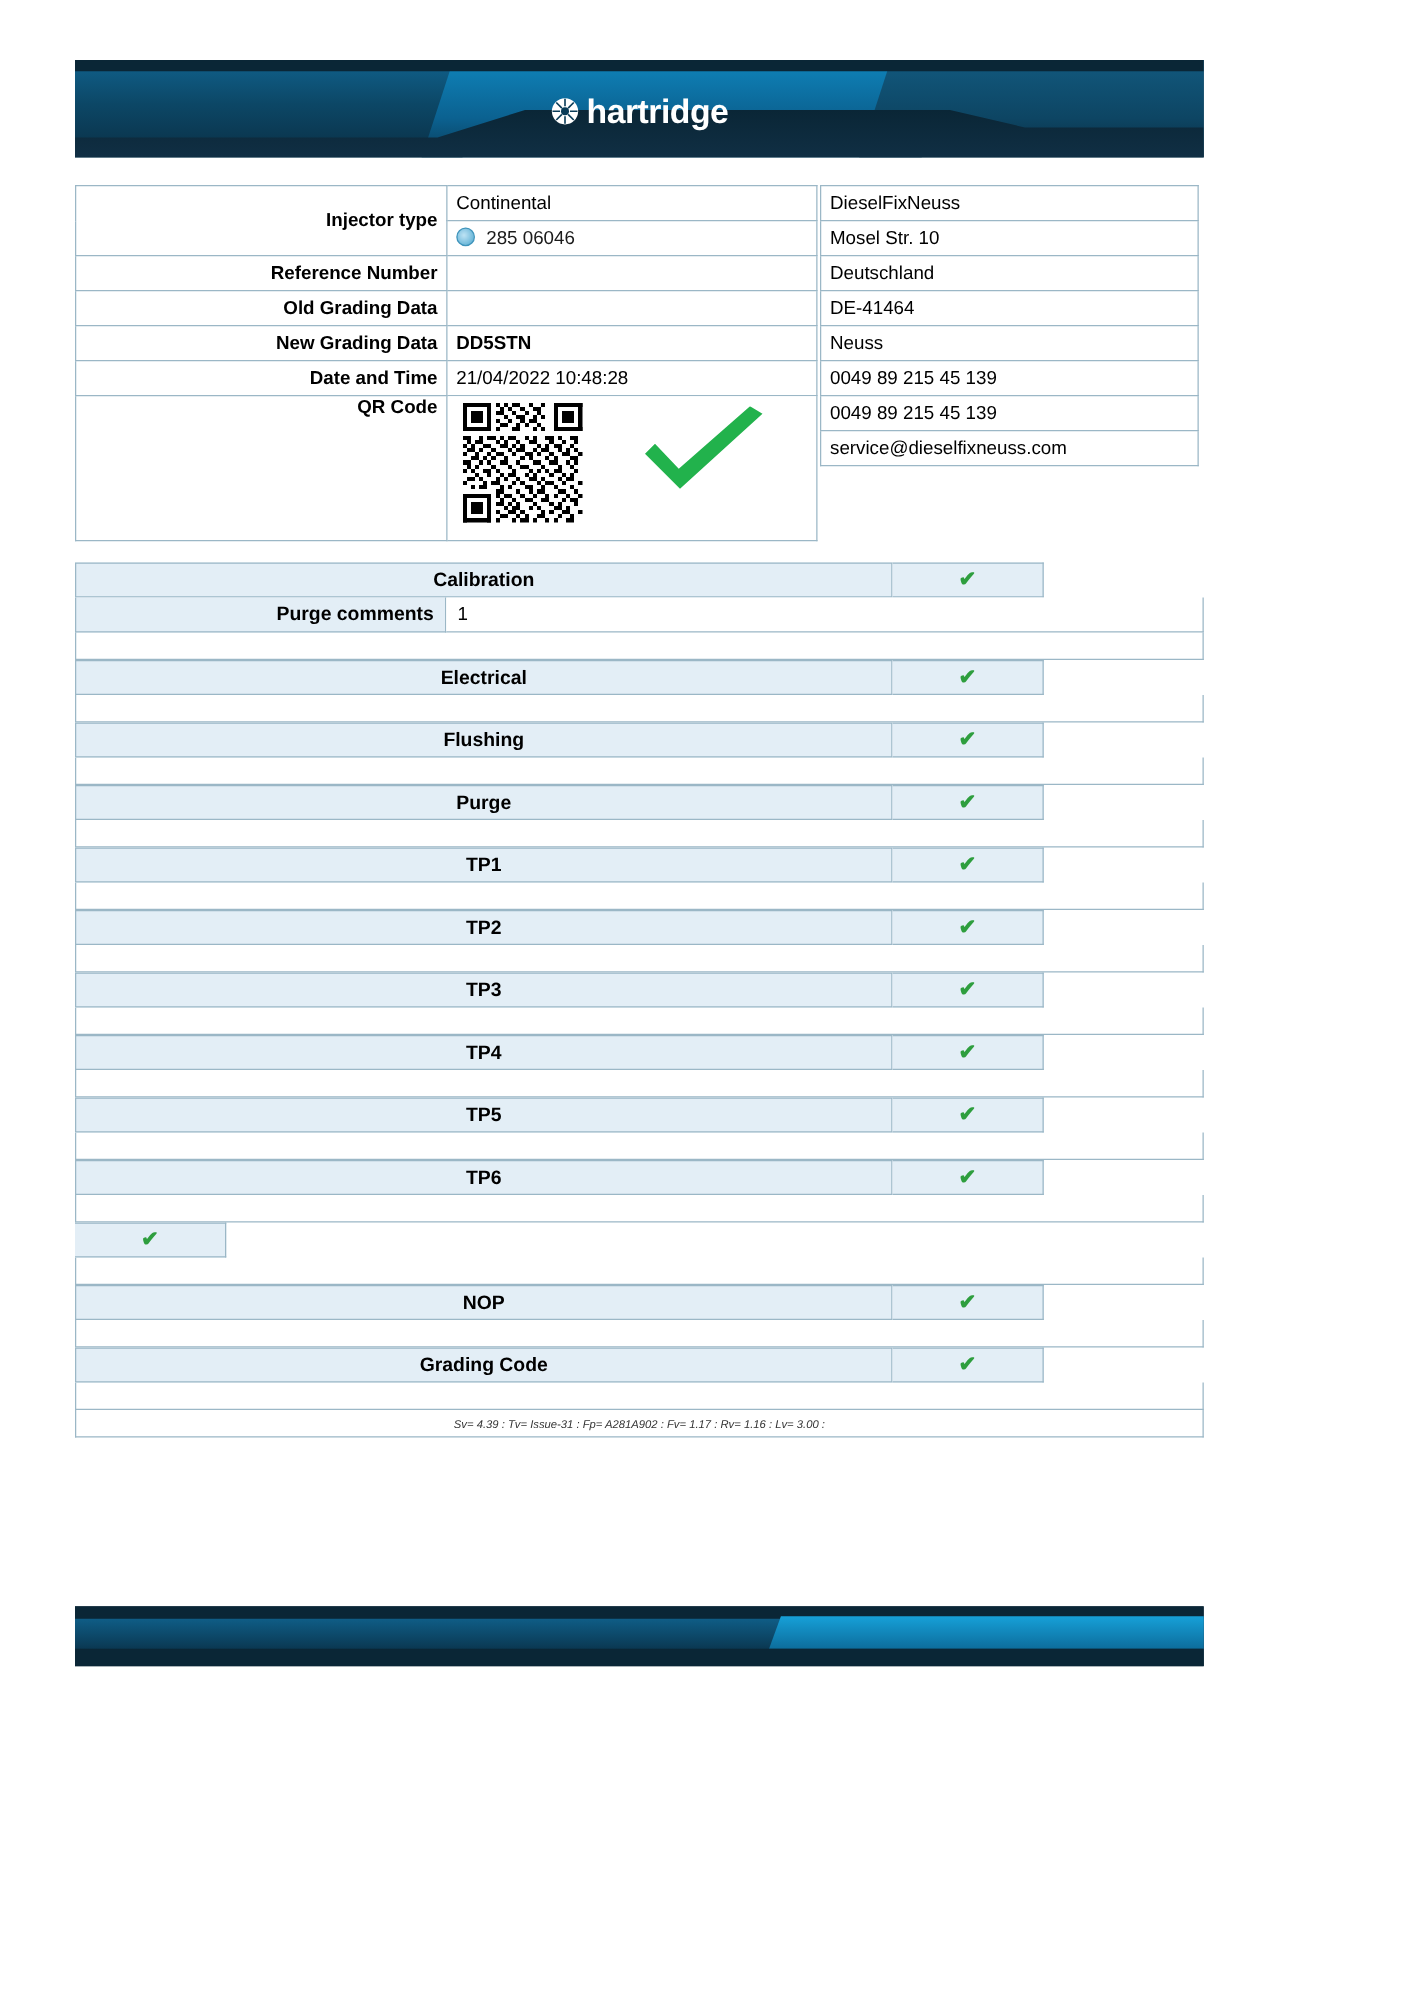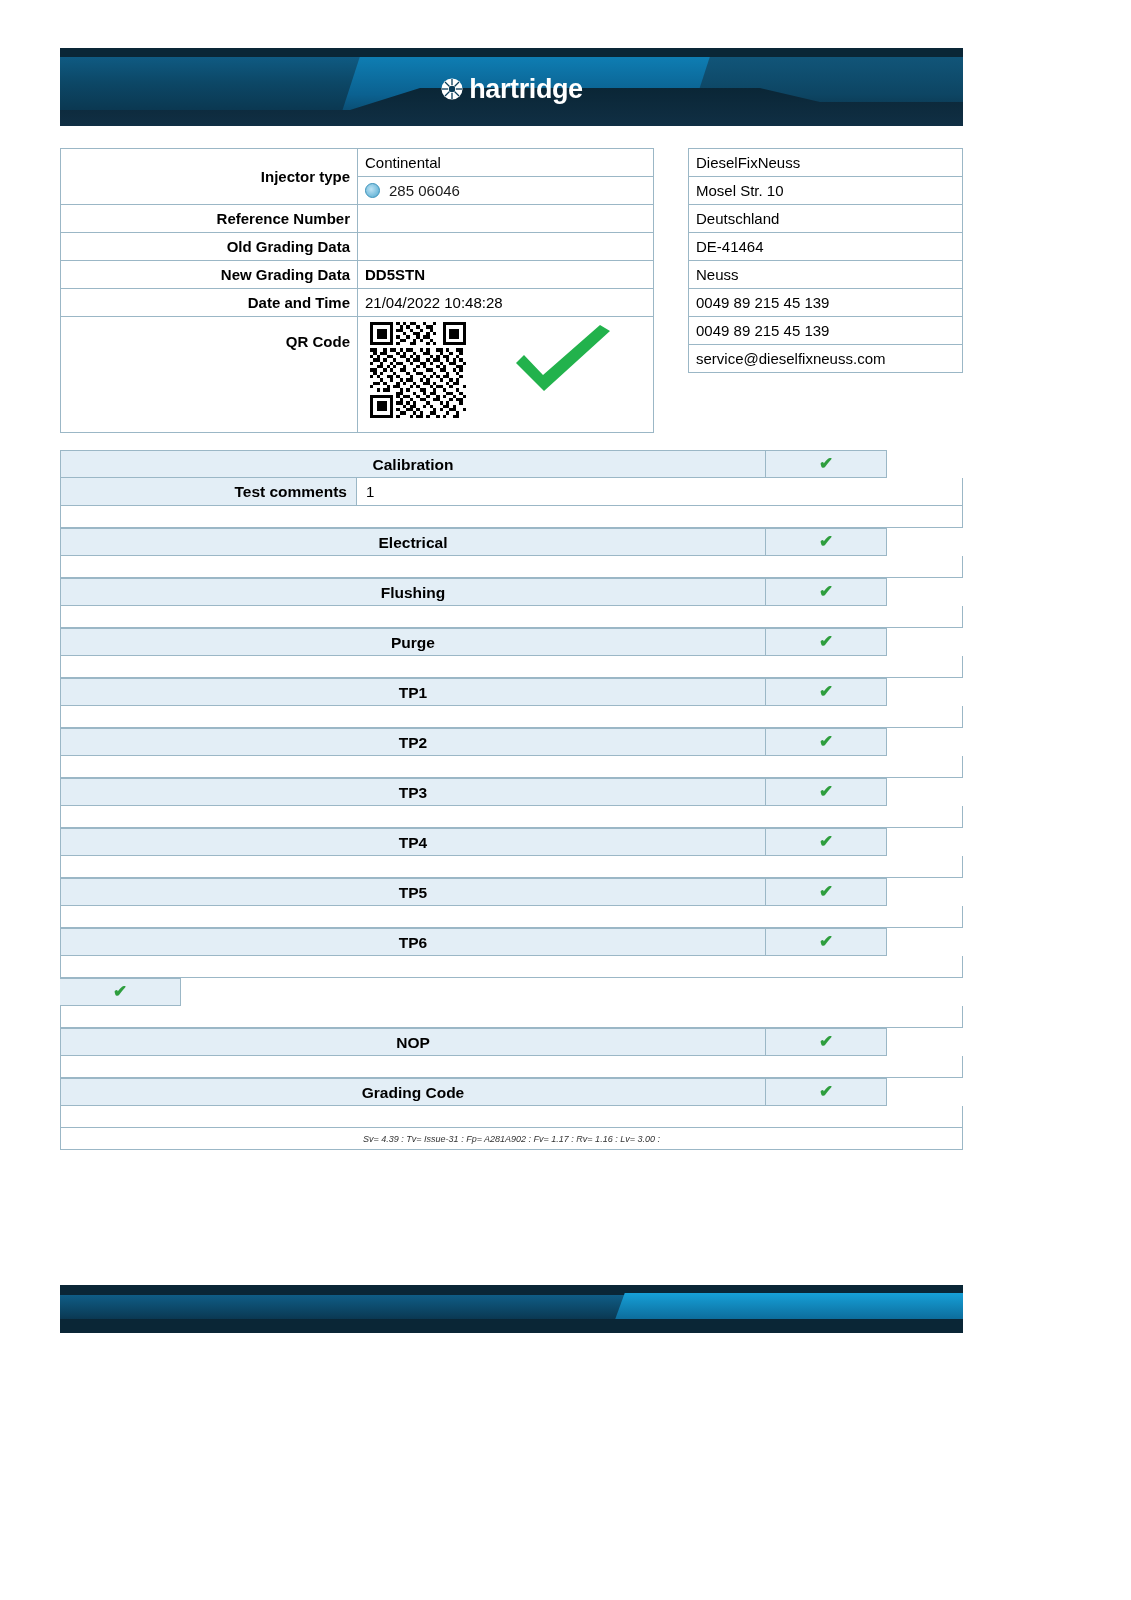--- a/index.html
+++ b/index.html
@@ -137,21 +137,21 @@
     font-size: 15.5px;
     padding-right: 9px;
   }
 
   .left-table {
     position: absolute;
     left: 0; top: 0;
   }
   .right-table {
     position: absolute;
-    left: 628px; top: 0;
+    left: 596px; top: 0;
   }
 
   .injector-id {
     color: #1b1b1b;
     font-size: 15px;
   }
   .injector-id .mark {
     display: inline-block;
     width: 13px; height: 13px;
     border-radius: 50%;
@@ -184,21 +184,21 @@
     left: 60px;
     top: 450px;
     width: 903px;
   }
   .res-row {
     display: flex;
     align-items: stretch;
     margin-bottom: 0;
   }
   .res-title {
-    width: 706px;
+    width: 654px;
     height: 28px;
     line-height: 28px;
     background: #e3eef6;
     border: 1px solid #9bb7c6;
     text-align: center;
     font-weight: bold;
     font-size: 15.5px;
     box-sizing: border-box;
   }
   .res-check {
@@ -324,21 +324,21 @@
       </tr>
       <tr>
         <td class="label">New Grading Data</td>
         <td class="bold-val">DD5STN</td>
       </tr>
       <tr>
         <td class="label">Date and Time</td>
         <td>21/04/2022 10:48:28</td>
       </tr>
       <tr>
-        <td class="label" style="vertical-align:top; padding-top:16px;">QR Code</td>
+        <td class="label" style="vertical-align:top; padding-top:0;">QR Code</td>
         <td class="qr-cell">
           <div class="qr-box">
             <svg width="96" height="96" viewBox="0 0 29 29" shape-rendering="crispEdges">
               <rect width="29" height="29" fill="#ffffff"></rect>
               <g fill="#000000">
                 <rect x="0" y="0" width="7" height="1"></rect>
                   <rect x="0" y="6" width="7" height="1"></rect>
                 <rect x="0" y="0" width="1" height="7"></rect>
                   <rect x="6" y="0" width="1" height="7"></rect>
                 <rect x="2" y="2" width="3" height="3"></rect>
@@ -600,21 +600,21 @@
   </table>
 </div>
 
 <div class="results">
 
   <div class="res-row">
     <div class="res-title">Calibration</div>
     <div class="res-check"><span class="tick">✔</span></div>
   </div>
   <div class="comment-row">
-    <div class="comment-label">Test comments</div>
+    <div class="comment-label">Purge comments</div>
     <div class="comment-value">1</div>
   </div>
   <div class="blank-row"></div>
 
   <div class="res-row">
     <div class="res-title">Electrical</div>
     <div class="res-check"><span class="tick">✔</span></div>
   </div>
   <div class="blank-row"></div>
 

